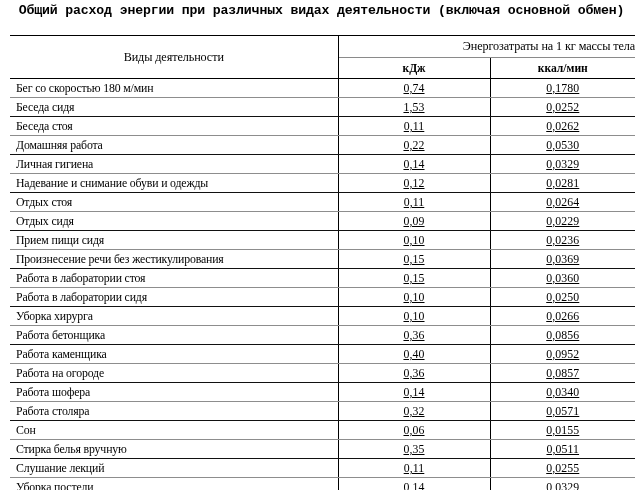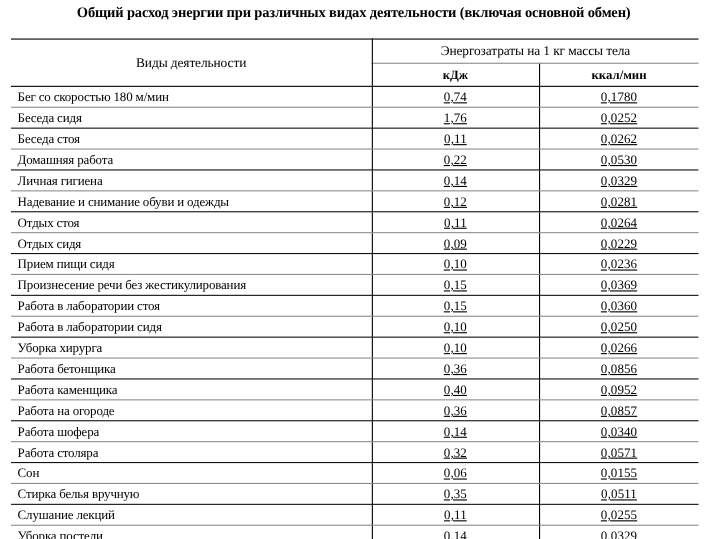--- a/index.html
+++ b/index.html
@@ -23,21 +23,21 @@
     background: #ffffff;
   }
 
   
   .doc-title {
     position: absolute;
     left: 0;
     top: 2px;
     width: 643px;
     text-align: center;
-    font-family: Liberation Serif, serif;
+    font-family: Liberation Mono, monospace;
     font-weight: bold;
     font-size: 13.2px;
     line-height: 18px;
     letter-spacing: -0.15px;
     white-space: nowrap;
   }
 
   
   .table-wrap {
     position: absolute;
@@ -71,21 +71,21 @@
     border-right: 1.2px solid #000;
     height: 41px;
     font-size: 12.2px;
     letter-spacing: -0.1px;
   }
 
   .th-group {
     border-top: 1.4px solid #000;
     border-bottom: 1.3px solid #8a8a8a;
     height: 21px;
-    text-align: center;
+    text-align: right;
     font-size: 12.2px;
     letter-spacing: -0.1px;
   }
 
   .th-kj, .th-kcal {
     border-bottom: 1.4px solid #000;
     height: 20px;
     font-size: 11.6px;
     font-weight: bold;
   }
@@ -152,21 +152,21 @@
         </tr>
       </thead>
       <tbody id="table-body">
           <tr class="rule-grey">
             <td class="activity">Бег со скоростью 180 м/мин</td>
             <td class="num kj">0,74</td>
             <td class="num kcal">0,1780</td>
           </tr>
           <tr class="rule-dark">
             <td class="activity">Беседа сидя</td>
-            <td class="num kj">1,76</td>
+            <td class="num kj">1,53</td>
             <td class="num kcal">0,0252</td>
           </tr>
           <tr class="rule-grey">
             <td class="activity">Беседа стоя</td>
             <td class="num kj">0,11</td>
             <td class="num kcal">0,0262</td>
           </tr>
           <tr class="rule-dark">
             <td class="activity">Домашняя работа</td>
             <td class="num kj">0,22</td>

